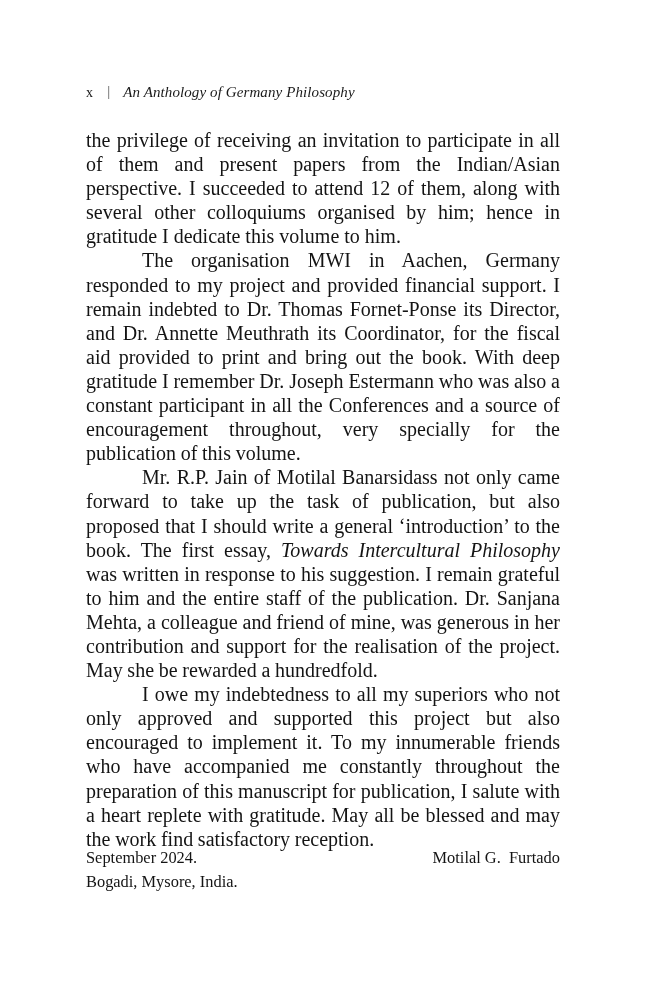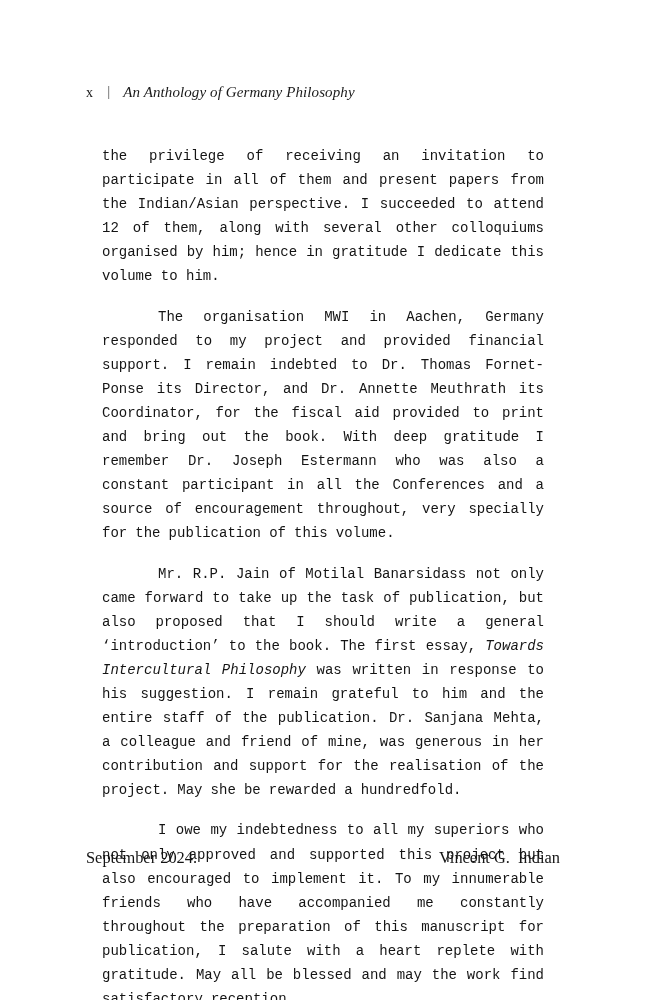--- a/index.html
+++ b/index.html
@@ -51,28 +51,27 @@
   }
 
   
   .body-col {
     position: absolute;
     left: 86px;
     top: 128px;
     width: 474px;
   }
   p.para {
-    margin: 16px;
-    font-size: 14px;
+    margin: 0;
+    font-size: 20px;
     line-height: 24.1px;
     text-align: justify;
     text-align-last: left;
     hyphens: none;
     color: #141414;
-    font-family: Liberation Mono, monospace;
   }
   p.para.indent {
     text-indent: 56px;
   }
   
   .tight {
     word-spacing: -0.3px;
   }
   em.work-title {
     font-style: italic;
@@ -117,17 +116,18 @@
 
     <p class="para indent tight"><span>Mr. R.P. Jain of Motilal Banarsidass not only came forward to take up the task of publication, but also proposed that I should write a general ‘introduction’ to the book. The first essay, </span><em class="work-title">Towards Intercultural Philosophy</em><span> was written in response to his suggestion. I remain grateful to him and the entire staff of the publication. Dr. Sanjana Mehta, a colleague and friend of mine, was generous in her contribution and support for the realisation of the project.  May she be rewarded a hundredfold.</span></p>
 
     <p class="para indent tight">I owe my indebtedness to all my superiors who not only approved and supported this project but also encouraged to implement it. To my innumerable friends who have accompanied me constantly throughout the preparation of this manuscript for publication, I salute with a heart replete with gratitude. May all be blessed and may the work find satisfactory reception.</p>
 
   </div>
 
   <div class="sig-block">
     <div class="sig-row">
       <span class="sig-left">September 2024.</span>
-      <span class="sig-right">Vincent G.  Indian</span>
+      <span class="sig-right">Motilal G.  Furtado</span>
     </div>
+    <span class="sig-second">Bogadi, Mysore, India.</span>
   </div>
 
 </div>
 
 </body></html>

